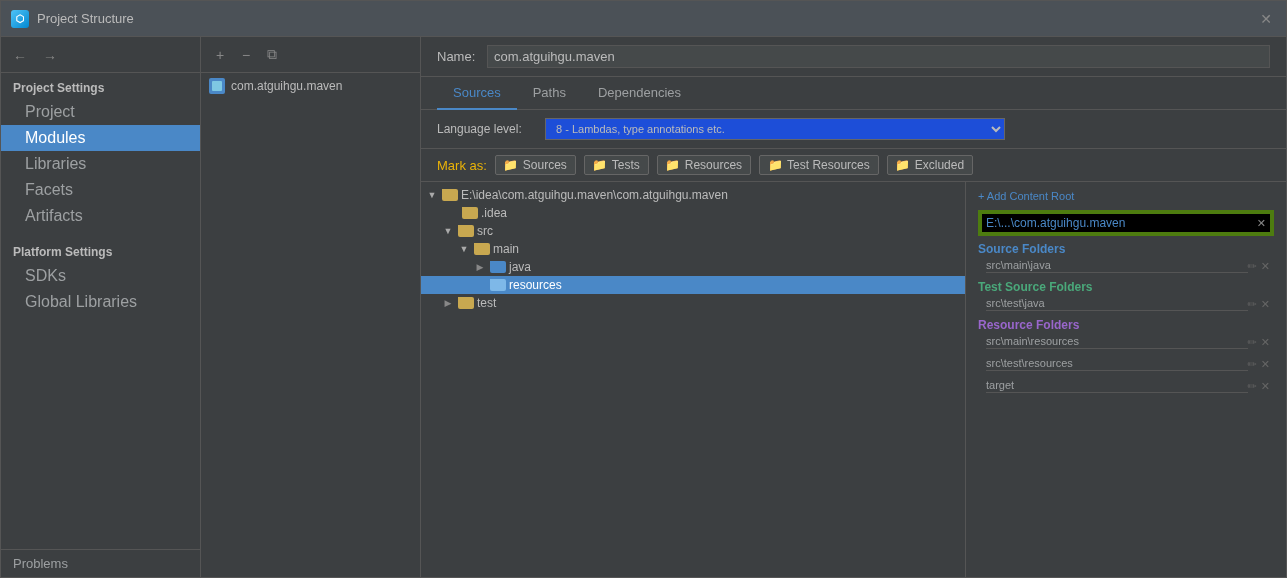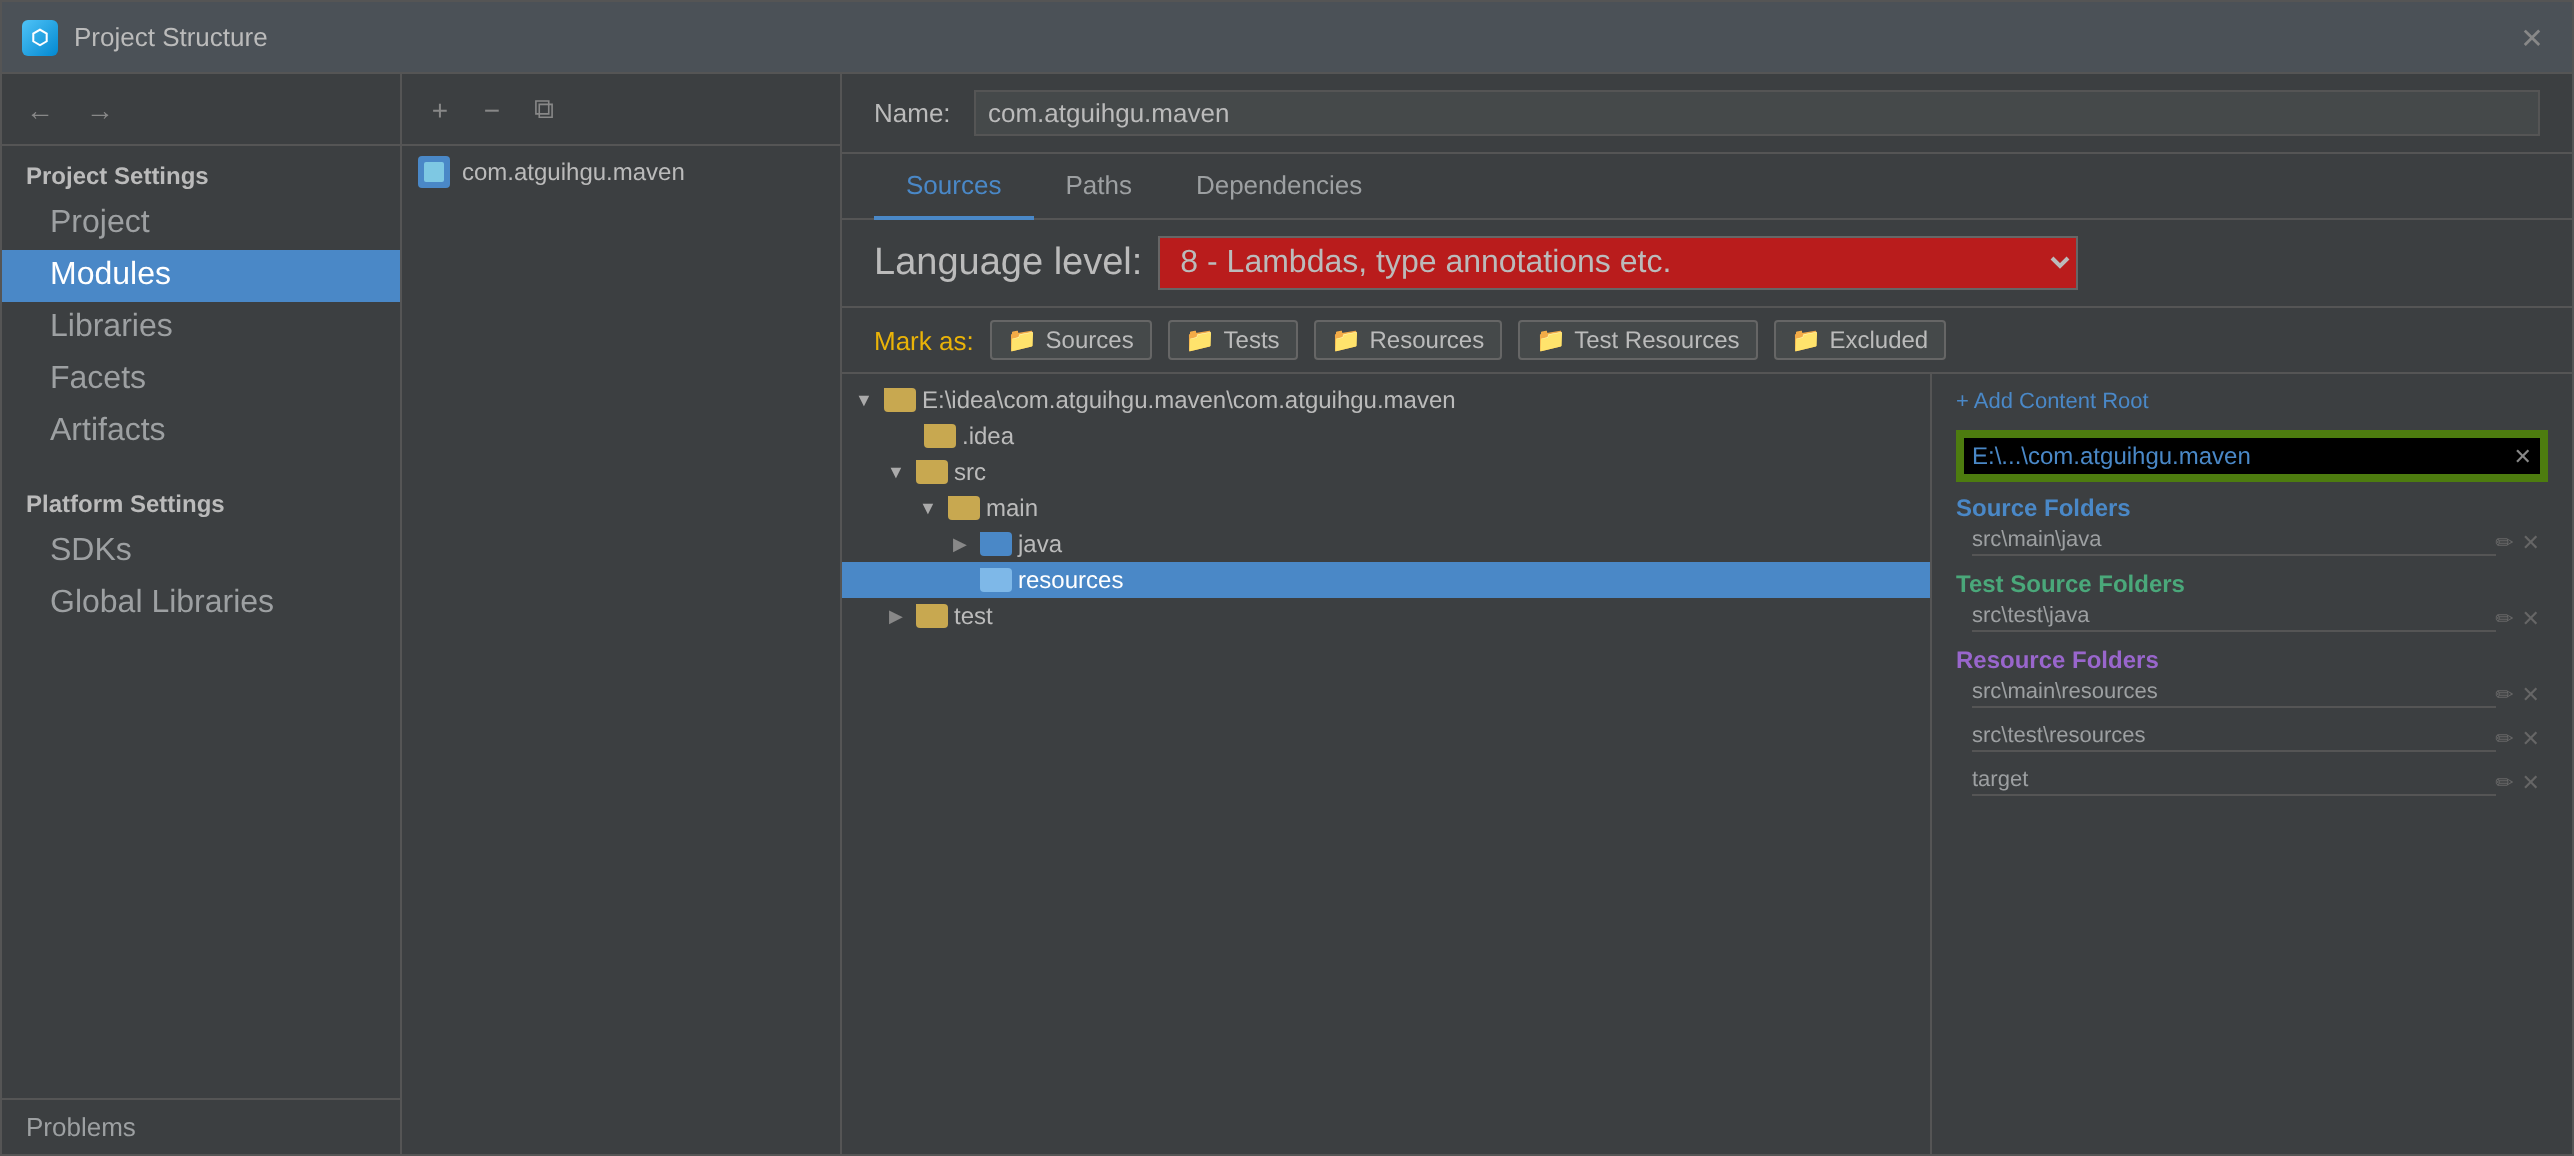--- a/index.html
+++ b/index.html
@@ -212,32 +212,32 @@
     .lang-row {
       display: flex;
       align-items: center;
       padding: 8px 16px;
       gap: 8px;
       border-bottom: 1px solid #555;
     }
     
     .lang-label {
       color: #bbbbbb;
-      font-size: 19px;
+      font-size: 12px;
       min-width: 100px;
     }
     
     .lang-select {
       flex: 1;
       max-width: 460px;
-      background: #b91c1c;
+      background: #1d4ed8;
       border: 1px solid #666;
       color: #bbbbbb;
       padding: 3px 6px;
-      font-size: 16px;
+      font-size: 11px;
       cursor: pointer;
     }
     
     .mark-row {
       display: flex;
       align-items: center;
       padding: 6px 16px;
       gap: 8px;
       border-bottom: 1px solid #555;
       flex-wrap: wrap;

